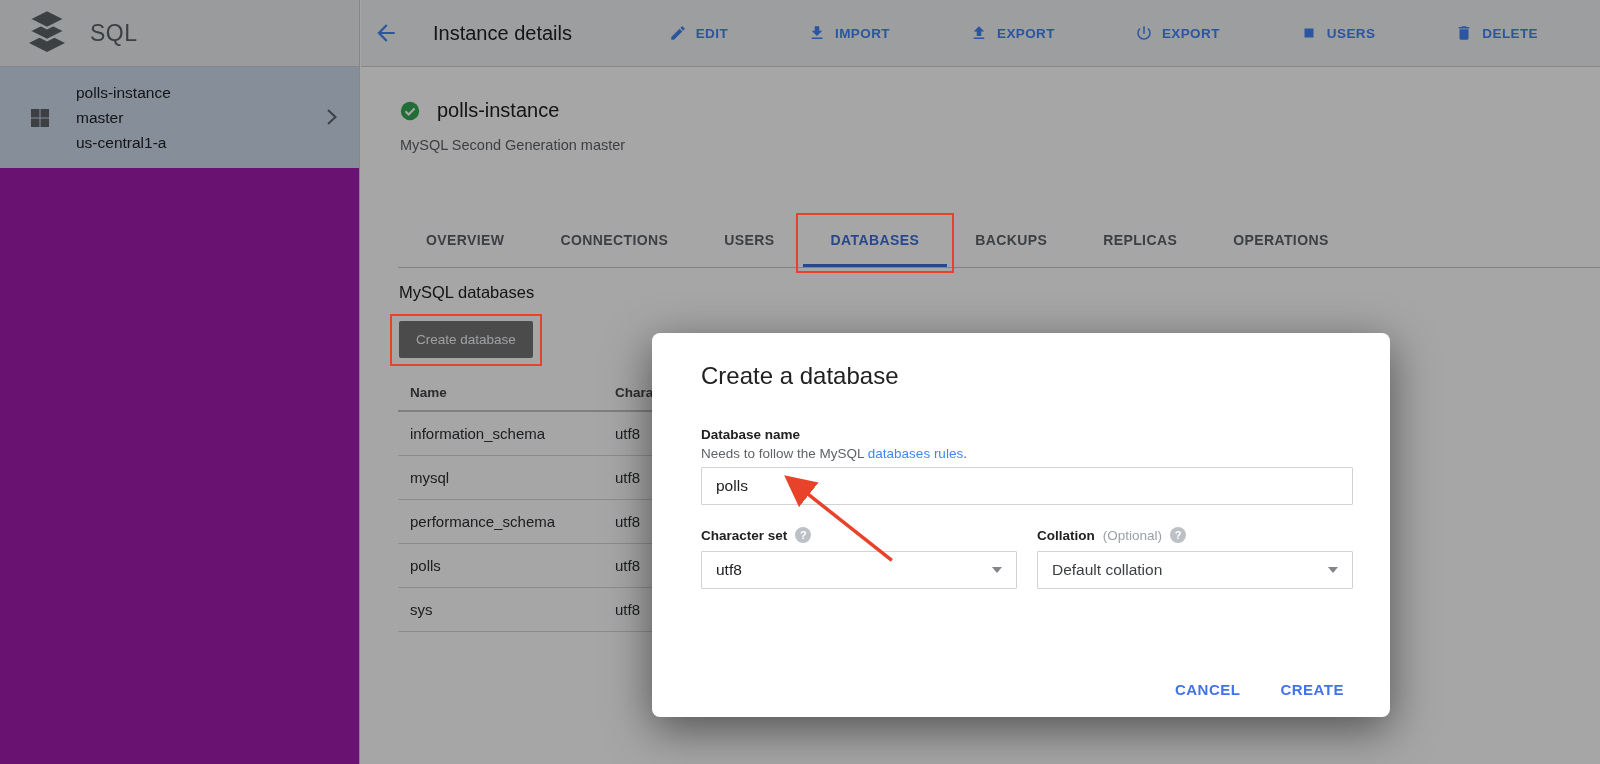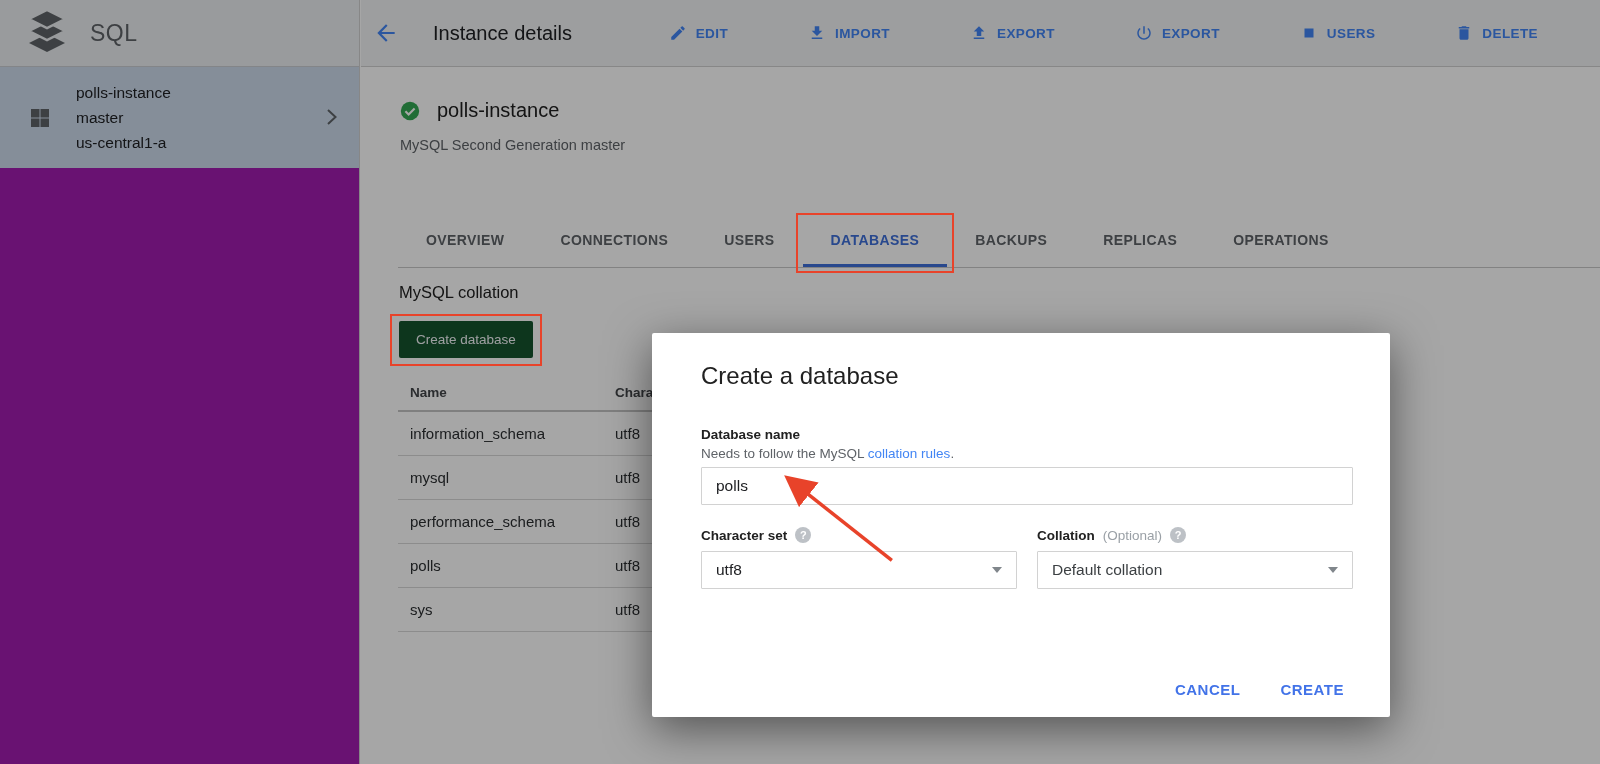--- a/index.html
+++ b/index.html
@@ -52,39 +52,39 @@
   }
   .tab {
     position:relative; padding:0 28px; line-height:54px; font-size:14px; font-weight:bold;
     color:#5f6368; letter-spacing:.4px; cursor:pointer; white-space:nowrap;
   }
   .tab.active { color:#3e6fd9; box-shadow: inset 0 -3px 0 #3e6fd9; }
 
   .section-heading { position:absolute; left:38px; top:283px; font-size:16.5px; color:#212121; }
   .create-wrap { position:absolute; left:38px; top:321px; }
   .create-btn {
-    position:relative; height:37px; padding:0 17px; background:#14532d; color:#f3f5f8;
+    position:relative; height:37px; padding:0 17px; background:#737373; color:#f3f5f8;
     border:none; border-radius:2px; font-size:13.5px; font-family:inherit; cursor:pointer;
   }
 
   .db-table { position:absolute; left:37px; top:374px; width:985px; }
   .db-head { display:flex; height:38px; align-items:center; border-bottom:2px solid #c4c4c4;
              font-size:13.5px; font-weight:bold; color:#424549; }
   .db-row  { display:flex; height:44px; align-items:center; border-bottom:1px solid #d8d8d8;
              font-size:15px; color:#2b2e31; cursor:pointer; }
   .col-name { width:217px; padding-left:12px; }
   .col-charset { flex:1; white-space:nowrap; }
 
   
   .scrim { position:absolute; inset:0; background:rgba(0,0,0,0.35); z-index:10; }
 
   
   .dialog {
     position:absolute; left:652px; top:333px; width:738px; height:384px; z-index:20;
-    background:#fff; border-radius:2px; box-shadow:0 12px 45px rgba(0,0,0,.5);
+    background:#fff; border-radius:8px; box-shadow:0 12px 45px rgba(0,0,0,.5);
   }
   .dlg-title { position:absolute; left:49px; top:29px; font-size:24px; color:#212121; }
   .dlg-name-label { position:absolute; left:49px; top:94px; font-size:13.5px; font-weight:bold; color:#212121; }
   .dlg-helper { position:absolute; left:49px; top:113px; font-size:13.5px; color:#5f6368; }
   .dlg-helper a { color:#4285f4; text-decoration:none; cursor:pointer; }
   .dlg-input {
     position:absolute; left:49px; top:134px; width:652px; height:38px;
     border:1px solid #d2d2d2; border-radius:1px; padding:0 14px;
     font-size:15.5px; font-family:inherit; color:#202124; outline:none; background:#fff;
   }
@@ -204,21 +204,21 @@
     <span class="tab">USERS</span>
     <span class="tab active">
       <span>DATABASES</span>
       <span class="anno-rect anno-tab-rect"></span>
     </span>
     <span class="tab">BACKUPS</span>
     <span class="tab">REPLICAS</span>
     <span class="tab">OPERATIONS</span>
   </div>
 
-  <div class="section-heading">MySQL collation</div>
+  <div class="section-heading">MySQL databases</div>
 
   <div class="create-wrap">
     <button class="create-btn">Create database</button>
     <span class="anno-rect anno-btn-rect"></span>
   </div>
 
   <div class="db-table">
     <div class="db-head">
       <span class="col-name">Name</span>
       <span class="col-charset">Character set</span>
@@ -244,21 +244,21 @@
       <span class="col-charset">utf8</span>
     </div>
   </div>
 </div>
 
 <div class="scrim"></div>
 
 <div class="dialog">
   <div class="dlg-title">Create a database</div>
   <div class="dlg-name-label">Database name</div>
-  <div class="dlg-helper"><span>Needs to follow the MySQL </span><a>collation rules</a><span>.</span></div>
+  <div class="dlg-helper"><span>Needs to follow the MySQL </span><a>databases rules</a><span>.</span></div>
   <input class="dlg-input" type="text" value="polls" style="">
 
   <div class="fld-label" style="left:49px;">
     <span>Character set</span>
     <span class="help-ic">?</span>
   </div>
   <div class="fld-label" style="left:385px;">
     <span>Collation</span>
     <span class="opt">(Optional)</span>
     <span class="help-ic">?</span>

